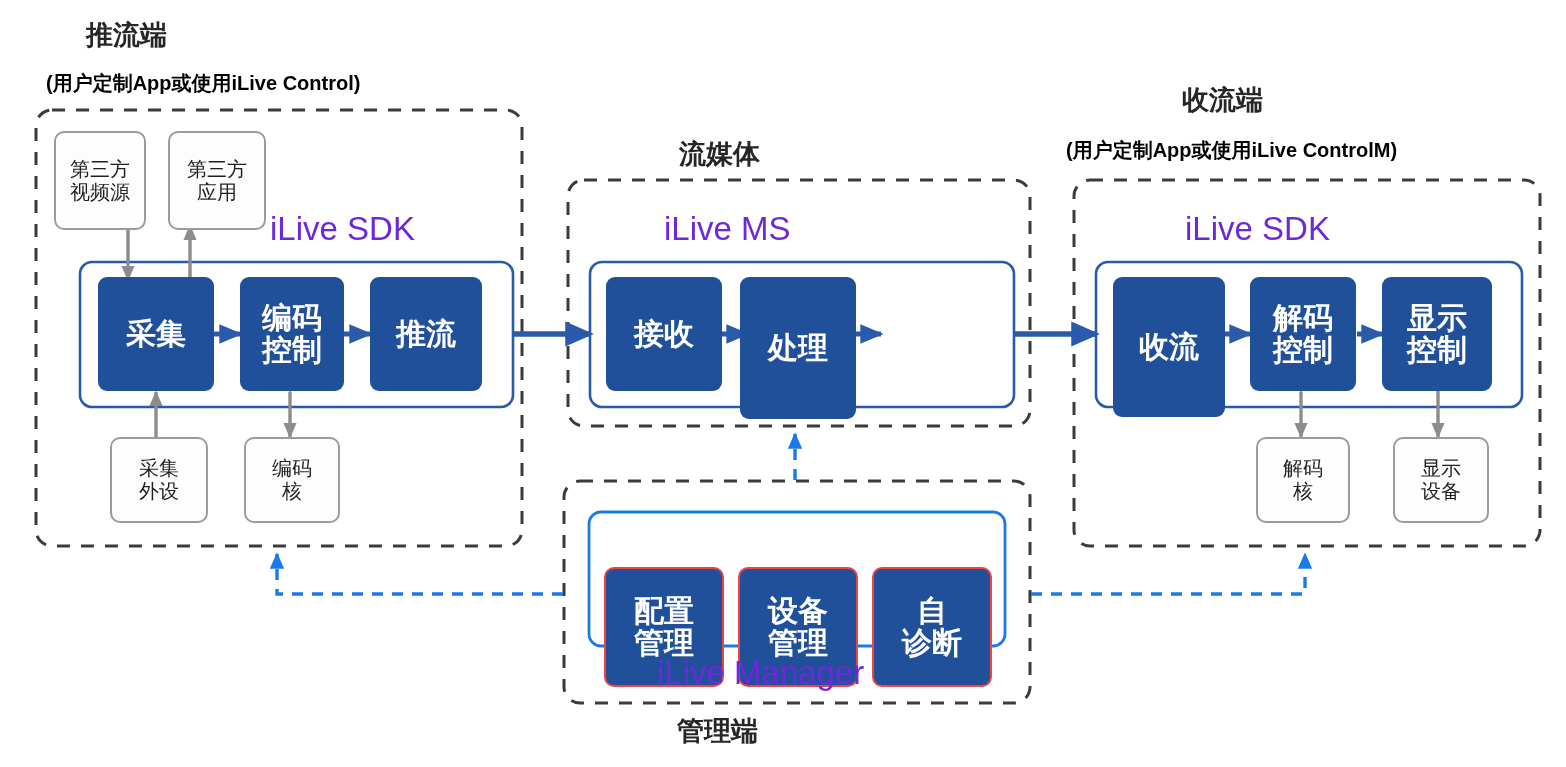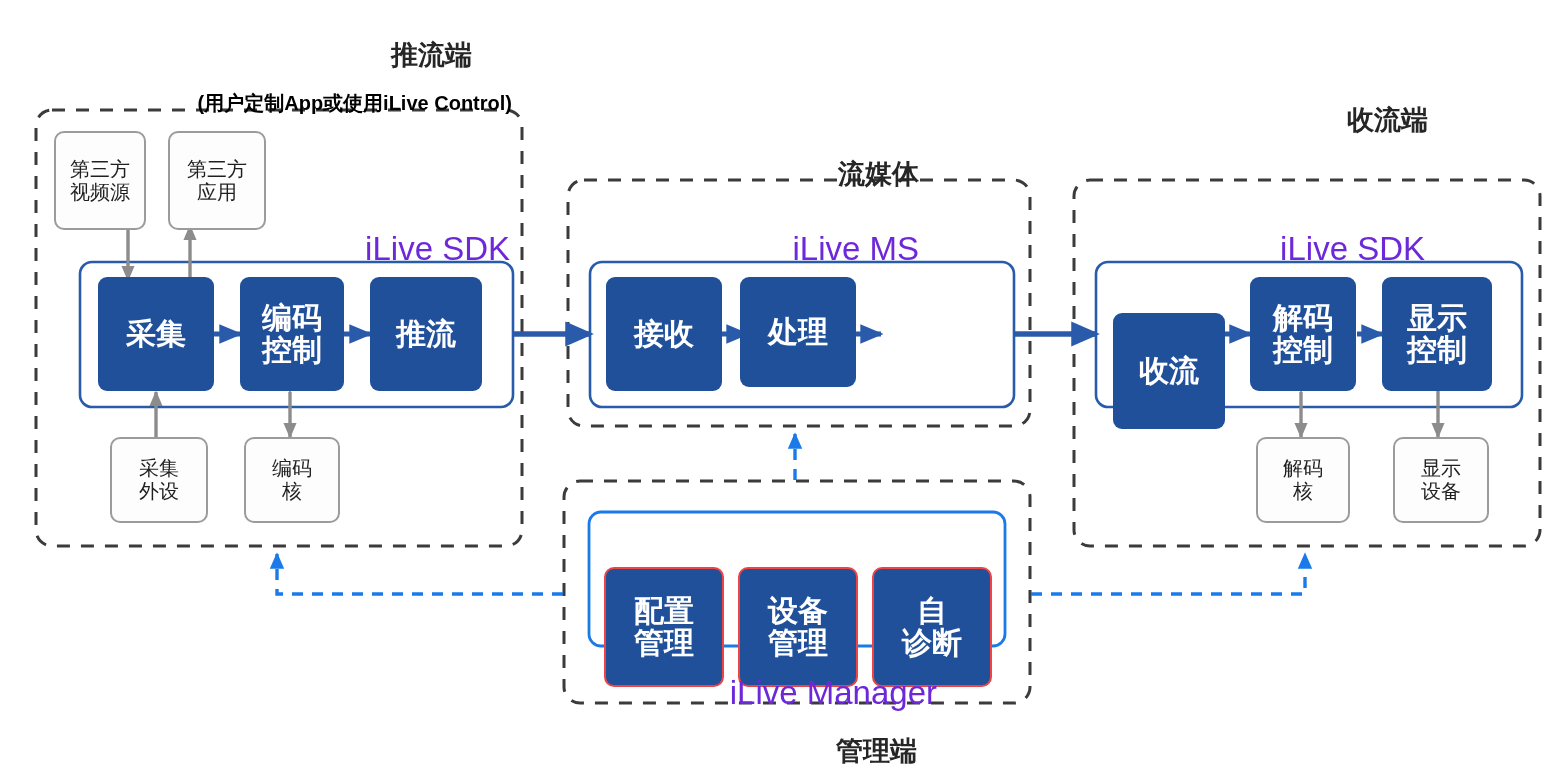--- a/index.html
+++ b/index.html
@@ -1,21 +1,21 @@
 <!DOCTYPE html>
 <html><head>
 <meta charset="utf-8">
 <style>
   html,body{margin:0;padding:0;background:#ffffff;}
   body{width:1566px;height:767px;overflow:hidden;
        font-family:"Liberation Sans","DejaVu Sans",sans-serif;}
   #stage{position:relative;width:1566px;height:767px;background:#fff;}
   svg.layer{position:absolute;left:0;top:0;width:1566px;height:767px;}
-  .txt{position:absolute;text-align:right;line-height:1.12;
-       white-space:pre-line;pointer-events:none;margin-top:20px;}
+  .txt{position:absolute;text-align:left;line-height:1.12;
+       white-space:pre-line;pointer-events:none;}
   
   .sec-title{font-size:27px;font-weight:bold;color:#262626;}
   .sec-sub{font-size:20px;font-weight:bold;color:#000000;}
   
   .prod{font-size:33px;font-weight:normal;color:#6d28d9;}
   
   .tile{position:absolute;display:flex;align-items:center;justify-content:center;
         background:#21509b;border-radius:9px;color:#ffffff;
         font-size:30px;font-weight:bold;line-height:1.06;text-align:center;
         white-space:pre-line;}
@@ -106,29 +106,30 @@
   <div class="tile" style="left:240px;top:277px;width:104px;height:114px;">编码
 控制</div>
   <div class="tile" style="left:370px;top:277px;width:112px;height:114px;">推流</div>
 
   <div class="gbox" style="left:110px;top:437px;width:94px;height:82px;">采集
 外设</div>
   <div class="gbox" style="left:244px;top:437px;width:92px;height:82px;">编码
 核</div>
 
   <div class="txt sec-title" style="left:679px;top:139px;width:240px;">流媒体</div>
-  <div class="txt prod" style="left:679px;top:211px;width:240px;">iLive MS</div>
+  <div class="txt prod" style="left:664px;top:211px;width:240px;">iLive MS</div>
 
   <div class="tile" style="left:606px;top:277px;width:116px;height:114px;">接收</div>
-  <div class="tile" style="left:740px;top:277px;width:116px;height:110px;">处理</div>
+  <div class="tile" style="left:740px;top:277px;width:116px;height:142px;">处理</div>
 
   <div class="txt sec-title" style="left:1182px;top:85px;width:246px;">收流端</div>
+  <div class="txt sec-sub" style="left:1066px;top:139px;width:480px;">(用户定制App或使用iLive ControlM)</div>
   <div class="txt prod" style="left:1185px;top:211px;width:240px;">iLive SDK</div>
 
-  <div class="tile" style="left:1113px;top:277px;width:112px;height:116px;margin-top:36px;">收流</div>
+  <div class="tile" style="left:1113px;top:277px;width:112px;height:140px;">收流</div>
   <div class="tile" style="left:1250px;top:277px;width:106px;height:114px;">解码
 控制</div>
   <div class="tile" style="left:1382px;top:277px;width:110px;height:114px;">显示
 控制</div>
 
   <div class="gbox" style="left:1256px;top:437px;width:90px;height:82px;">解码
 核</div>
   <div class="gbox" style="left:1393px;top:437px;width:92px;height:82px;">显示
 设备</div>
 

